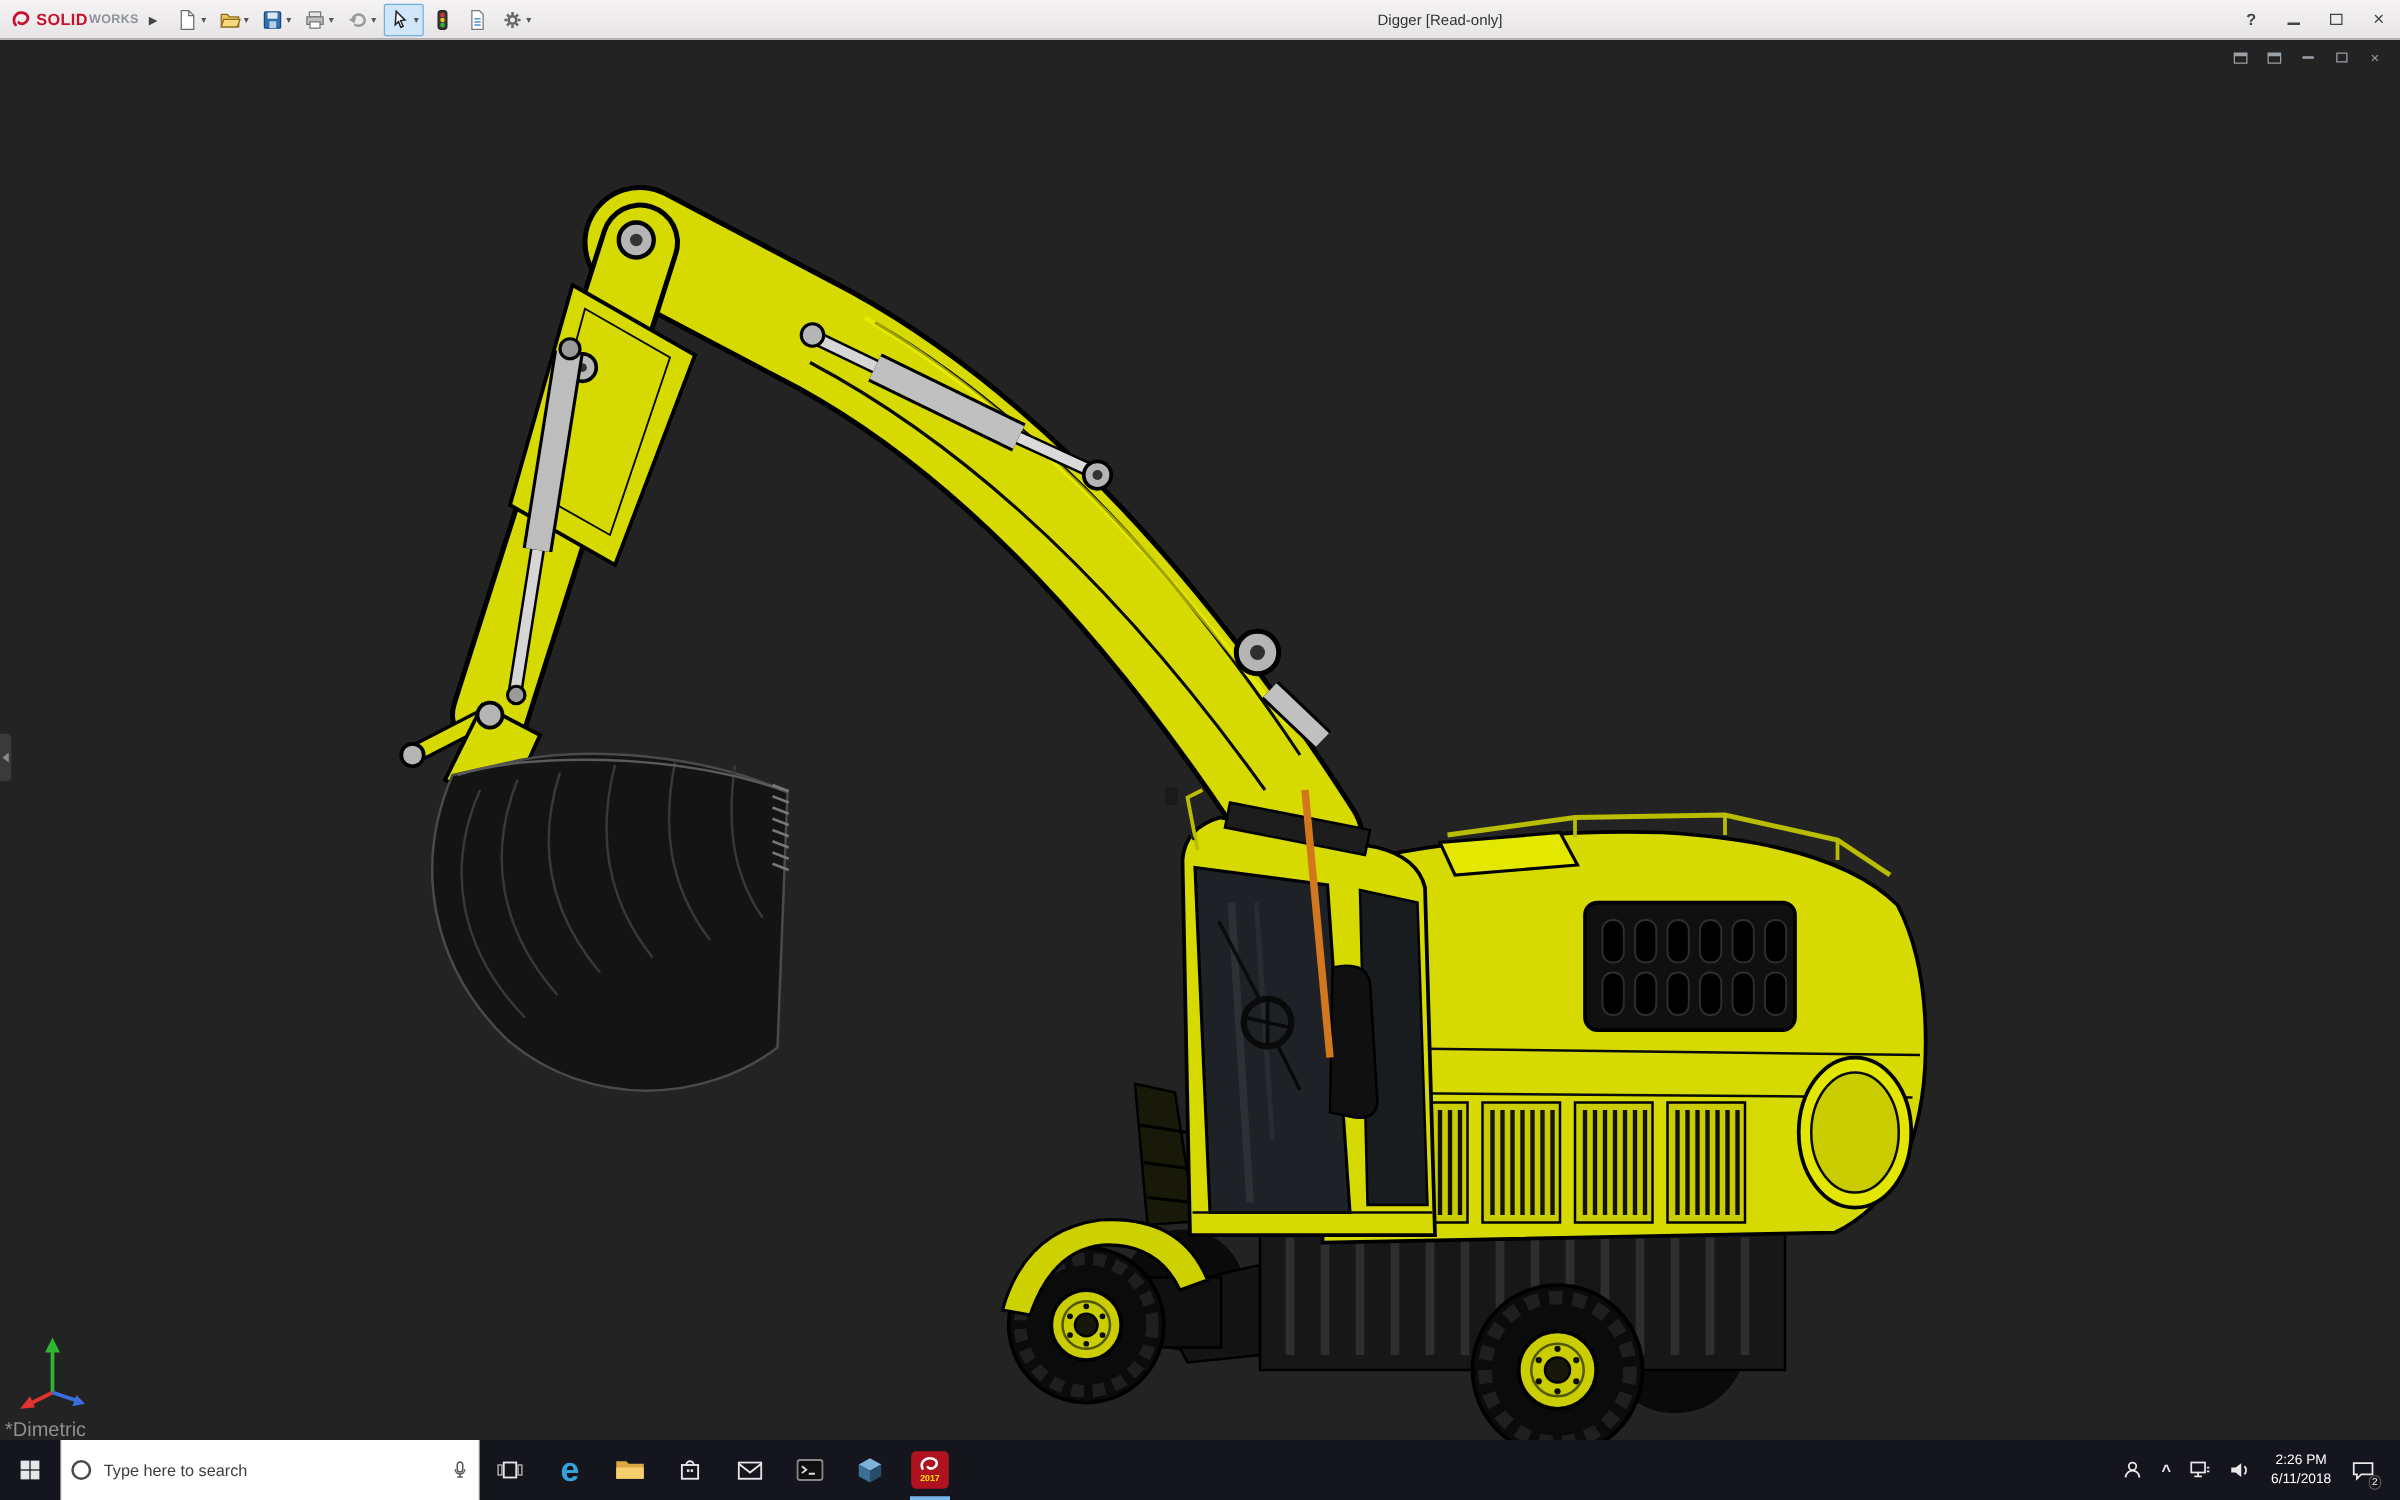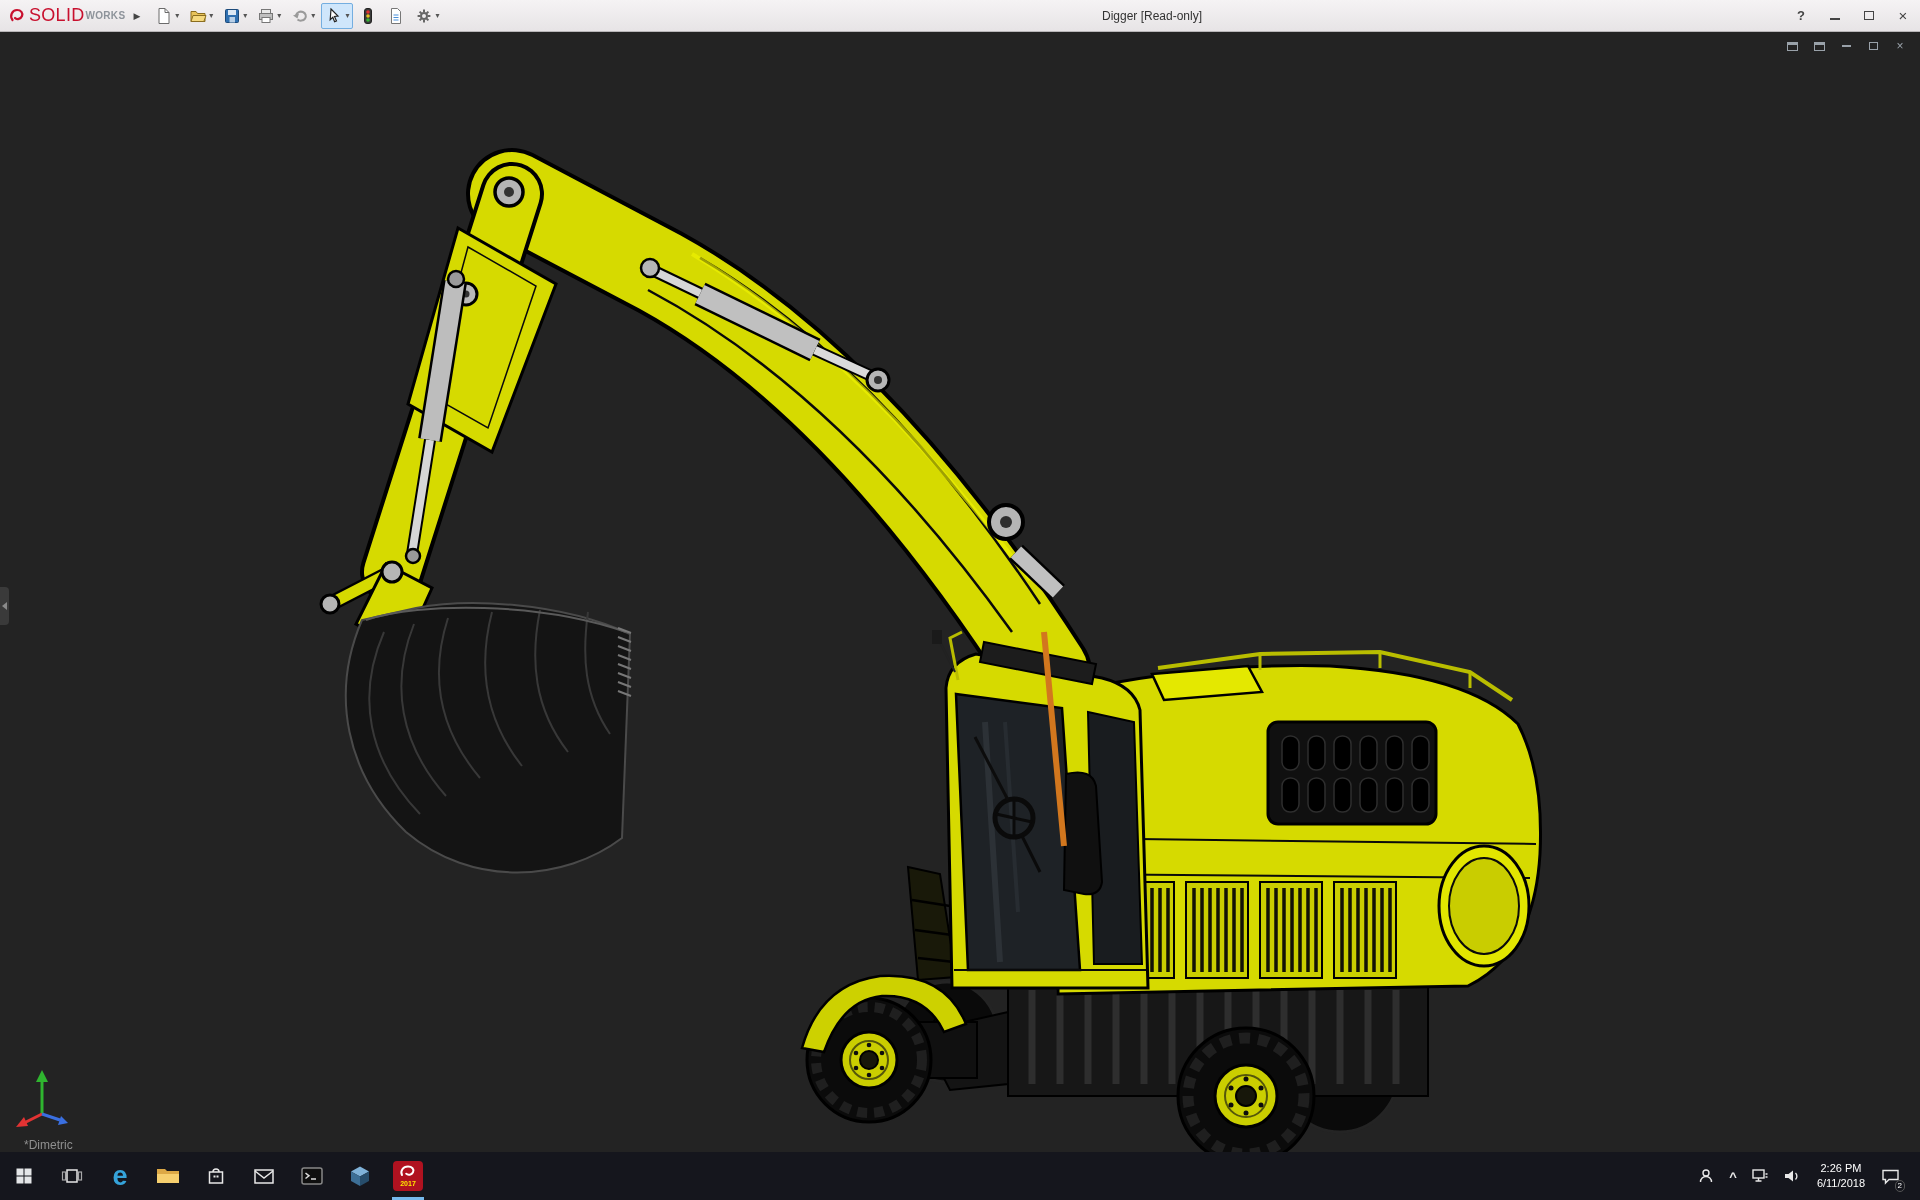--- a/index.html
+++ b/index.html
@@ -12,21 +12,21 @@
 
   
   .titlebar {
     height:32px; position:relative;
     background:linear-gradient(#f5f3f4,#e7e4e6);
     border-bottom:1px solid #b8b5b7;
     display:flex; align-items:center;
     padding-left:8px;
   }
   .brand { display:flex; align-items:center; gap:3px; margin-right:4px; }
-  .brand-solid { color:#c8102e; font-weight:normal; font-size:18px; letter-spacing:.3px; }
+  .brand-solid { color:#c8102e; font-weight:bold; font-size:13px; letter-spacing:.3px; }
   .brand-works { color:#8d939a; font-weight:bold; font-size:10px; letter-spacing:.3px; margin-left:-2px; }
   .menu-expand { font-size:9px; color:#444; margin:0 10px 0 4px; cursor:pointer; }
 
   .tb-tools { display:flex; align-items:center; }
   .tbtn {
     display:flex; align-items:center; height:26px; padding:0 3px; margin:0 1px;
     border:1px solid transparent; border-radius:2px; cursor:pointer;
   }
   .tbtn.active { background:#cfe6fb; border-color:#74aee0; }
   .tbtn .dd { font-size:8px; color:#555; margin-left:2px; }
@@ -56,22 +56,22 @@
 
   .edge-tab {
     position:absolute; left:0; top:555px; width:9px; height:38px;
     background:#3a3a3a; border-radius:0 4px 4px 0;
     display:flex; align-items:center; justify-content:center; cursor:pointer;
   }
   .edge-tab .arrow { width:0; height:0; border-top:4px solid transparent; border-bottom:4px solid transparent; border-right:5px solid #8a8a8a; }
 
   .triad { position:absolute; left:12px; bottom:18px; z-index:4; }
   .view-label {
-    position:absolute; left:24px; bottom:0px; z-index:4;
-    color:#8f8f8f; font-size:12px; height:14px; line-height:14px;
+    position:absolute; left:4px; bottom:0px; z-index:4;
+    color:#8f8f8f; font-size:16px; height:14px; line-height:14px;
   }
 
   
   .taskbar {
     height:48px; background:#15161d; display:flex; align-items:stretch;
     color:#e8e8e8; position:relative;
   }
   .task-btn {
     width:48px; display:flex; align-items:center; justify-content:center;
     cursor:pointer; position:relative; flex:0 0 auto;
@@ -415,20 +415,28 @@
 <div class="taskbar">
   <div class="task-btn">
     <svg width="18" height="18" viewBox="0 0 18 18">
       <rect x="1.5" y="1.5" width="7" height="7" fill="#e4e6e8"></rect>
       <rect x="9.5" y="1.5" width="7" height="7" fill="#e4e6e8"></rect>
       <rect x="1.5" y="9.5" width="7" height="7" fill="#e4e6e8"></rect>
       <rect x="9.5" y="9.5" width="7" height="7" fill="#e4e6e8"></rect>
     </svg>
   </div>
 
+  <div class="searchbox">
+    <span class="cortana-ring"></span>
+    <input type="text" value="" placeholder="Type here to search" style="">
+    <svg width="14" height="16" viewBox="0 0 14 16">
+      <path d="M7 1.5 a2.2 2.2 0 0 1 2.2 2.2 v3.6 a2.2 2.2 0 0 1 -4.4 0 V3.7 A2.2 2.2 0 0 1 7 1.5 z" fill="none" stroke="#555" stroke-width="1.2"></path>
+      <path d="M3.2 7.4 a3.8 3.8 0 0 0 7.6 0 M7 11.2 v2.2 M4.8 13.6 h4.4" fill="none" stroke="#555" stroke-width="1.2"></path>
+    </svg>
+  </div>
 
   <div class="task-btn">
     <svg width="22" height="18" viewBox="0 0 22 18">
       <rect x="6" y="3" width="10" height="12" fill="none" stroke="#e6e6e6" stroke-width="1.5"></rect>
       <rect x="1.5" y="5" width="3" height="8" fill="none" stroke="#e6e6e6" stroke-width="1.2" opacity="0.7"></rect>
       <rect x="17.5" y="5" width="3" height="8" fill="none" stroke="#e6e6e6" stroke-width="1.2" opacity="0.7"></rect>
     </svg>
   </div>
   <div class="task-btn">
     <span class="edge-e">e</span>

